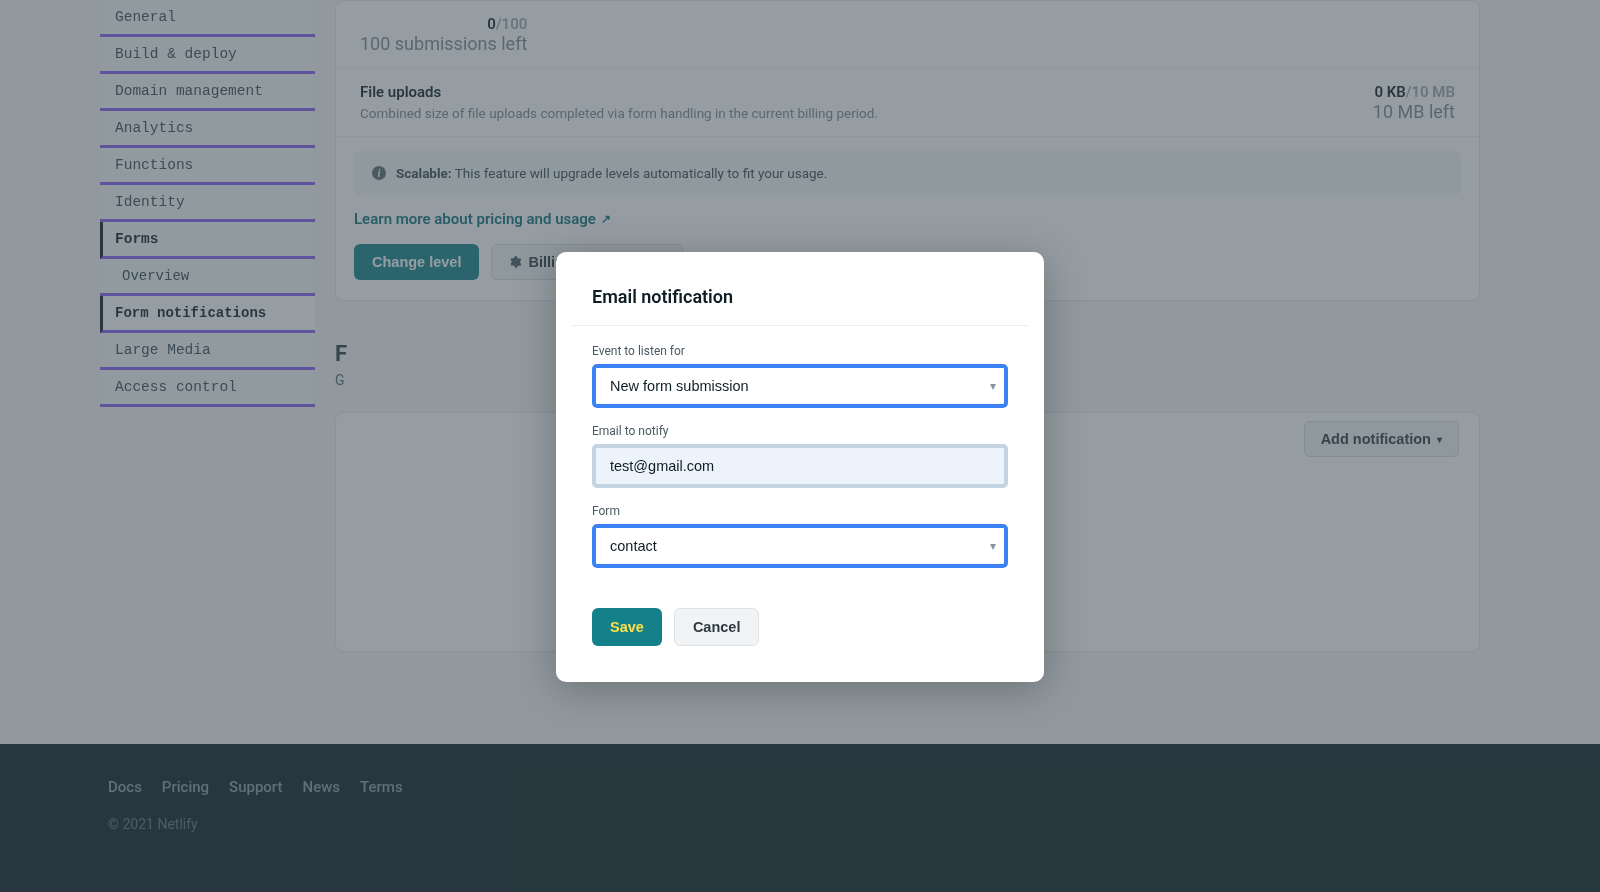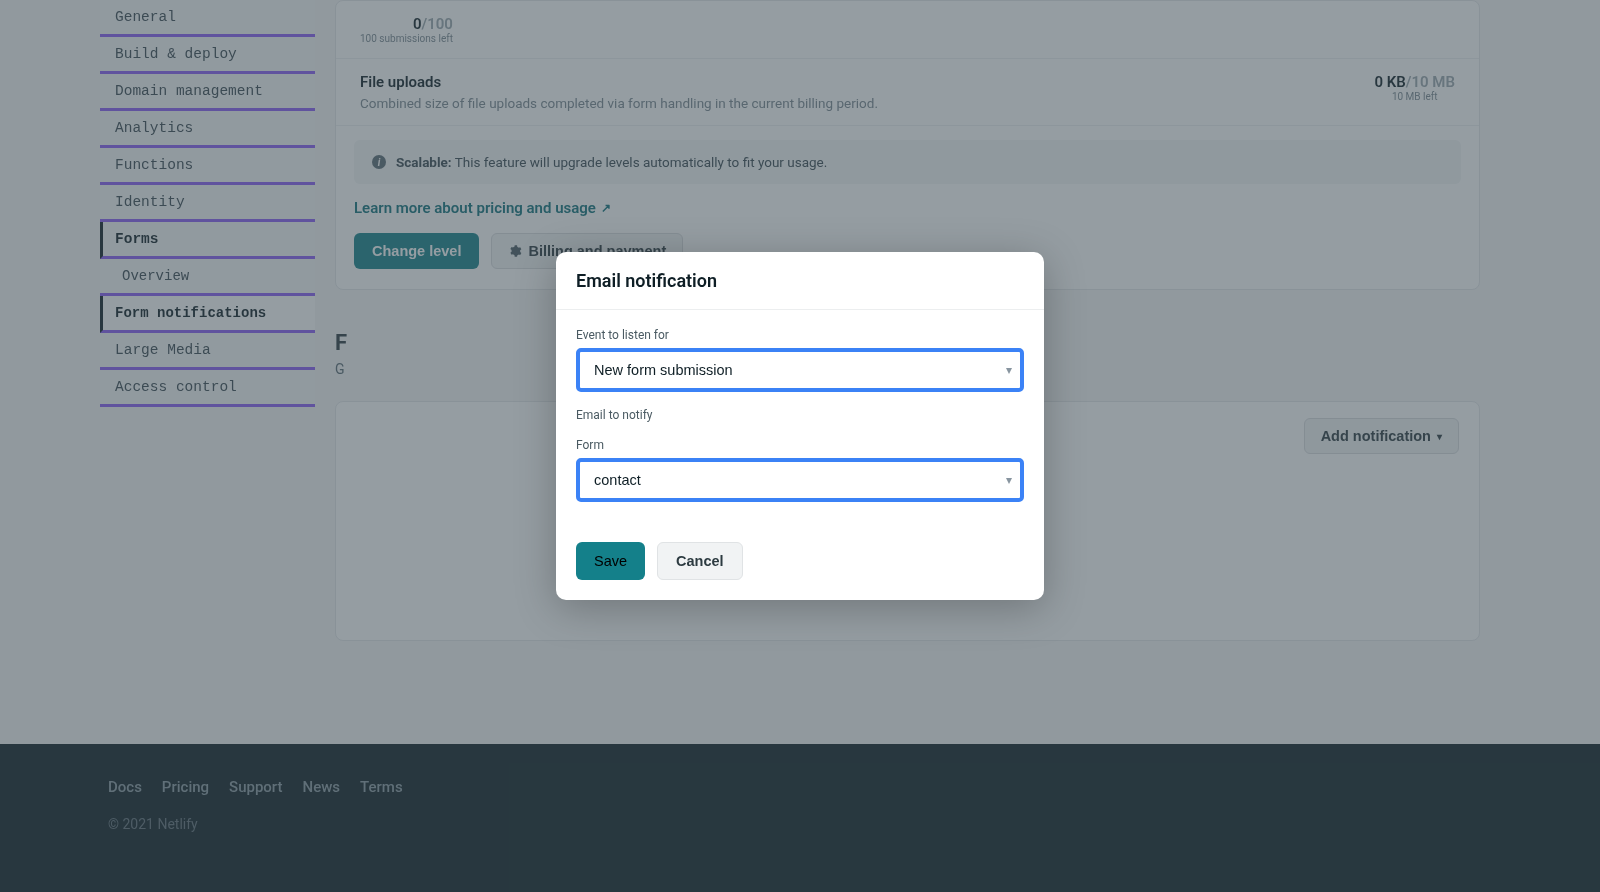--- a/index.html
+++ b/index.html
@@ -12,49 +12,49 @@
 .sidebar-sub.active { background: #fff; }
 .main { flex: 1; padding-right: 20px; }
 .usage-card { background: #fff; border-radius: 8px; padding: 0; border: 1px solid #e5e7e9; }
 .usage-row { display: flex; justify-content: space-between; padding: 14px 24px; border-bottom: 1px solid #eef0f1; }
 .usage-row:last-of-type { border-bottom: none; }
 .usage-left .title { font-weight: 600; font-size: 15px; color: #0e1e25; margin-bottom: 4px; }
 .usage-left .desc { font-size: 13.5px; color: #7a8891; }
 .usage-right { text-align: right; }
 .usage-right .counter { font-size: 15px; font-weight: 600; color: #0e1e25; }
 .usage-right .counter .muted { color: #9aa6ad; font-weight: 600; }
-.usage-right .remaining { font-size: 10px; color: #7a8891; text-align: center; }
+.usage-right .remaining { font-size: 18px; color: #7a8891; text-align: center; }
 .scalable-box { margin: 14px 18px; padding: 14px 18px; background: #f3f5f6; border-radius: 6px; font-size: 13.5px; color: #3a4a52; display: flex; align-items: center; gap: 10px; }
 .info-icon { width: 14px; height: 14px; border-radius: 50%; background: #5a6a73; color: #fff; display: inline-flex; align-items: center; justify-content: center; font-size: 10px; font-style: italic; font-weight: bold; flex-shrink: 0; }
 .pricing-link { display: inline-flex; align-items: center; gap: 5px; padding: 0 18px 16px 18px; font-size: 15px; font-weight: 600; color: #10727c; cursor: pointer; }
 .actions { display: flex; gap: 12px; padding: 0 18px 20px 18px; }
 .btn-primary { background: #14808a; color: #fff; border: none; padding: 10px 18px; border-radius: 6px; font-size: 14.5px; font-weight: 600; cursor: pointer; }
 .btn-secondary { background: #f1f3f4; color: #2d3b41; border: 1px solid #d9dcde; padding: 9px 16px; border-radius: 6px; font-size: 14.5px; font-weight: 600; cursor: pointer; display: inline-flex; align-items: center; gap: 6px; }
 .section-heading { font-size: 22px; font-weight: 700; margin-top: 40px; }
 .section-desc { font-size: 14px; color: #5a6a73; margin-top: 6px; }
 .notif-card { background: #fff; border: 1px solid #e5e7e9; border-radius: 8px; margin-top: 24px; padding: 20px; min-height: 240px; position: relative; }
-.add-notif { position: absolute; right: 20px; top: 16px; }
+.add-notif { position: absolute; right: 20px; top: 8px; }
 .footer { background: #0e1e25; color: #7b8a91; position: absolute; bottom: 0; width: 100%; left: 0; padding: 34px 0 60px 16px; }
 .footer-inner { max-width: 1440px; margin: 0 auto; padding: 0 20px; }
 .footer-links { display: flex; gap: 20px; margin-bottom: 20px; }
 .footer-links a { color: #8a9aa2; text-decoration: none; cursor: pointer; font-size: 15px; font-weight: 500; }
 .copyright { color: #627079; font-size: 14px; }
 .overlay { position: absolute; inset: 0; background: rgba(62,77,85,0.55); display: flex; justify-content: center; padding-top: 252px; }
-.modal { background: #fff; width: 488px; border-radius: 10px; box-shadow: 0 8px 40px rgba(0,0,0,0.25); padding: 0; align-self: flex-start; overflow: hidden; }
+.modal { background: #fff; width: 488px; border-radius: 10px; box-shadow: 0 8px 40px rgba(0,0,0,0.25); padding: 16px; align-self: flex-start; overflow: hidden; }
 .modal-header { padding: 18px 20px; border-bottom: 1px solid #eceeef; }
 .modal-title { font-size: 18px; font-weight: 600; color: #0e1e25; }
 .modal-body { padding: 18px 20px 8px 20px; }
 .field { margin-bottom: 16px; }
 .field-label { font-size: 12px; color: #4a5a62; margin-bottom: 6px; display: block; }
 .select, .text-input { width: 100%; border: 4px solid #3b82f6; border-radius: 5px; padding: 10px 14px; font-size: 14.5px; color: #0e1e25; background: #fff; appearance: none; }
 .text-input.filled { background: #ecf3fa; border-color: #c4d3e2; }
 .select-wrap { position: relative; }
 .chevron { position: absolute; right: 12px; top: 50%; transform: translateY(-50%); color: #8895a0; pointer-events: none; font-size: 12px; }
 .modal-footer { display: flex; gap: 12px; padding: 16px 20px 20px 20px; }
-.btn-save { background: #14808a; color: #000000; border: none; padding: 10px 18px; border-radius: 6px; font-size: 14.5px; font-weight: 400; cursor: pointer; }
+.btn-save { background: #14808a; color: #fde047; border: none; padding: 10px 18px; border-radius: 6px; font-size: 14.5px; font-weight: 700; cursor: pointer; }
 .btn-cancel { background: #f1f3f4; color: #2d3b41; border: 1px solid #e0e3e5; padding: 10px 18px; border-radius: 6px; font-size: 14.5px; font-weight: 600; cursor: pointer; }
 .gear-icon { width: 14px; height: 14px; color: #4a5a62; }
 .arrow-icon { font-size: 12px; }
 </style>
 </head>
 <body>
 
 <div class="bg-page">
   <div class="sidebar">
     <div class="sidebar-item">General</div>
@@ -142,20 +142,21 @@
         <label class="field-label">Event to listen for</label>
         <div class="select-wrap">
           <select class="select">
             <option>New form submission</option>
           </select>
           <span class="chevron">▾</span>
         </div>
       </div>
       <div class="field">
         <label class="field-label">Email to notify</label>
+        <input class="text-input filled" type="text" value="test@gmail.com" style="">
       </div>
       <div class="field">
         <label class="field-label">Form</label>
         <div class="select-wrap">
           <select class="select">
             <option>contact</option>
           </select>
           <span class="chevron">▾</span>
         </div>
       </div>

